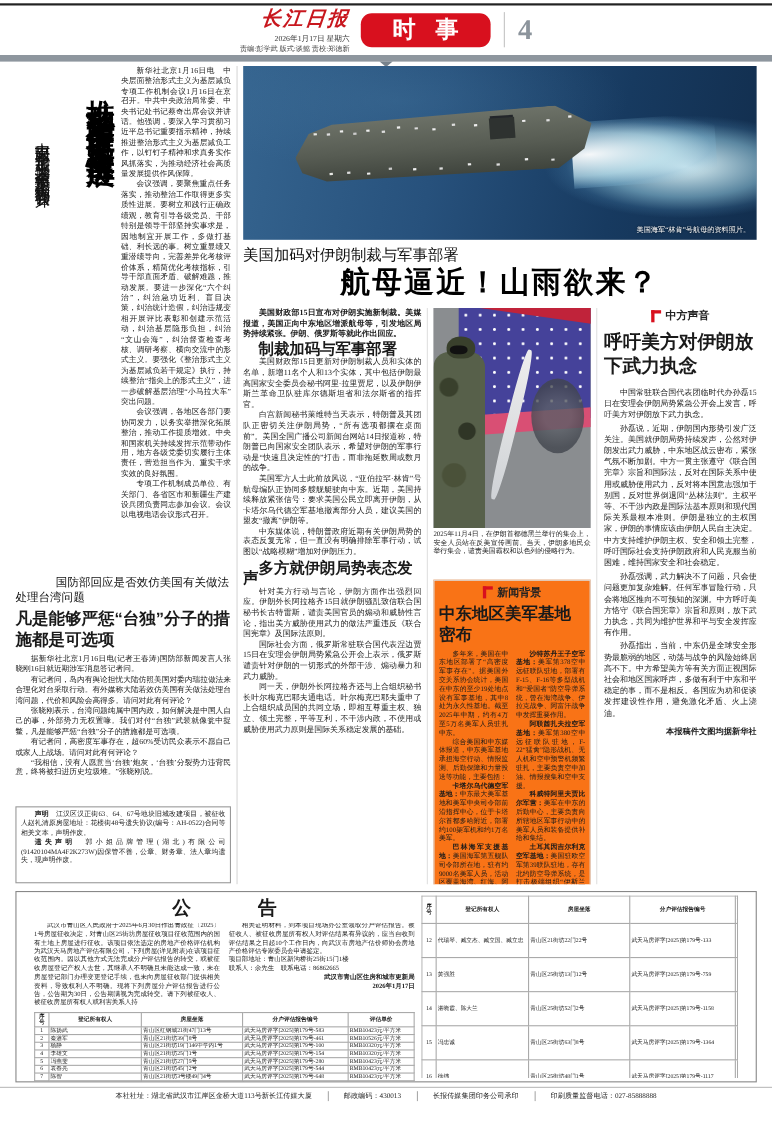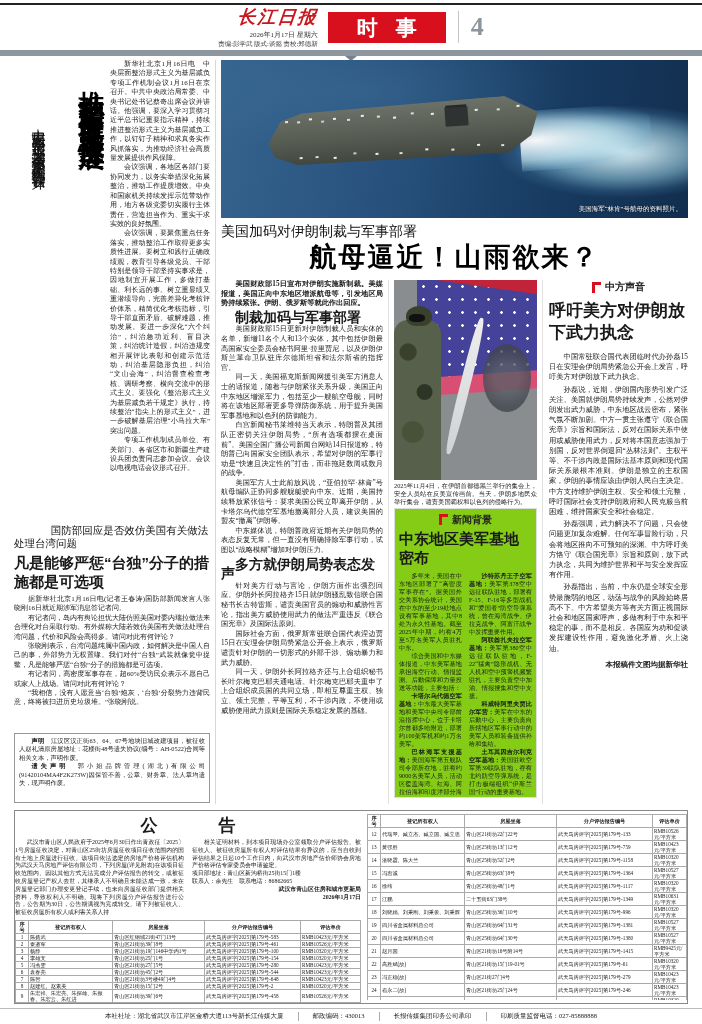--- a/index.html
+++ b/index.html
@@ -10,21 +10,21 @@
 
   
   .mast { display:flex; align-items:center; justify-content:center; height:42px; padding-top:2px; }
   .mast-info { text-align:right; margin-right:10px; }
   .logo { font-family:"Liberation Serif",serif; font-weight:bold; font-style:italic;
           color:#c8171e; font-size:18px; letter-spacing:2px; transform:skewX(-6deg); }
   .m-date { font-size:7px; color:#333; margin-top:1px; }
   .m-credits { font-size:6.5px; color:#444; }
   .section-box { width:118px; height:31px; background:#d8101e; color:#fff;
           font-family:"Liberation Sans",sans-serif; font-weight:bold; font-size:21px;
-          text-align:center; letter-spacing:18px; text-indent:18px; line-height:31px; }
+          text-align:center; letter-spacing:18px; text-indent:18px; line-height:31px;border-radius:10px; }
   .m-divider { width:1px; height:32px; background:#c4c4c4; margin:0 12px; }
   .page-num { font-size:26px; font-weight:bold; color:#8c949c; font-family:"Liberation Serif",serif; }
   .thick-bar { position:relative; height:6px; background:#8e969e; margin-top:3px; }
   .thick-bar::after { content:""; position:absolute; left:50%; top:6px; margin-left:-6px;
           border:6px solid transparent; border-top:5px solid #77828c; border-bottom:0; }
 
   
   .content { display:flex; height:748px; overflow:hidden; padding:4px 14px 0 14px; gap:5px; }
   .v-rule { width:1px; background:#d8d8d8; }
 
@@ -92,21 +92,21 @@
                  radial-gradient(circle at 65% 45%, #2f3526 8%, transparent 9%),
                  radial-gradient(circle at 40% 70%, #4a5139 9%, transparent 10%),
                  #57604a; border-radius:14px 14px 0 0; }
   .trooper::before { content:""; position:absolute; left:26%; top:-14px; width:26px; height:20px;
       background:#39402c; border-radius:50% 50% 40% 40%; }
   .trooper::after { content:""; position:absolute; left:32%; top:-6px; width:16px; height:8px;
       background:#111; border-radius:40%; }
   .soldier-cap { font-size:6.3px; line-height:8.2px; text-align:justify; margin-top:2px; color:#222; }
 
   
-  .bgbox { margin-top:1px; height:290px; overflow:hidden; background:#84cc16;
+  .bgbox { margin-top:20px; height:290px; overflow:hidden; background:#f97316;
       border:1px solid #ddd; padding:4px 4px 0 4px; }
   .tag { display:flex; align-items:center; justify-content:center; gap:4px;
       font-family:"Liberation Sans",sans-serif; font-weight:bold; font-size:10px; color:#222; }
   .bracket { width:9px; height:11px; border-left:3px solid #d8101e; border-top:3px solid #d8101e; }
   .bg-head { text-align:left; font-family:"Liberation Serif",serif; font-weight:bold;
       font-size:15px; margin:3px 0 4px 0; }
   .bg-cols { column-count:2; column-gap:7px; font-size:6.2px; line-height:8px; text-align:justify;
       height:238px; overflow:hidden; }
   .bg-cols p { text-indent:2em; }
   .bg-cols b { font-family:"Liberation Sans",sans-serif; }
@@ -114,21 +114,21 @@
   
   .cv-head { font-family:"Liberation Serif",serif; font-weight:bold; font-size:17px;
       line-height:22px; margin:6px 0 8px 0; }
   .cv-body { font-size:7.3px; line-height:10.2px; text-align:justify; }
   .cv-body p { text-indent:2em; margin-bottom:2px; }
   .credit { font-family:"Liberation Sans",sans-serif; font-weight:bold; font-size:7.5px;
       text-align:right; margin-top:6px; }
 
   
   .gonggao { display:flex; gap:6px; margin:6px 14px 0 14px; border:1px solid #888;
-      padding:3px 0; height:194px; overflow:hidden; }
+      padding:3px 16px; height:174px; overflow:hidden; }
   .gg-left { width:346px; flex:none; }
   .gg-title { text-align:center; font-family:"Liberation Serif",serif; font-weight:bold;
       font-size:17px; letter-spacing:22px; text-indent:22px; margin-bottom:2px; }
   .gg-text { column-count:2; column-gap:8px; font-size:5.9px; line-height:7.8px;
       text-align:justify; height:78px; overflow:hidden; }
   .gg-text p { text-indent:2em; }
   .gg-text .no-ind { text-indent:0; }
   .gg-text .sig { text-align:right; font-weight:bold; text-indent:0; }
   table { border-collapse:collapse; width:100%; table-layout:fixed; }
   th,td { border:1px solid #aaa; font-size:5.2px; line-height:6px; padding:0 1px;
@@ -167,22 +167,22 @@
 
   <div class="content">
 
     <aside class="left-col">
       <div class="lead-wrap">
         <div class="v-sub">中央层面整治形式主义为基层减负专项工作机制会议召开</div>
         <div class="v-head">推动整治工作取得更多实质性进展</div>
         <div class="lead-body">
 
         <p>新华社北京1月16日电　中央层面整治形式主义为基层减负专项工作机制会议1月16日在京召开。中共中央政治局常委、中央书记处书记蔡奇出席会议并讲话。他强调，要深入学习贯彻习近平总书记重要指示精神，持续推进整治形式主义为基层减负工作，以钉钉子精神和求真务实作风抓落实，为推动经济社会高质量发展提供作风保障。</p>
+            <p>会议强调，要聚焦重点任务落实，推动整治工作取得更多实质性进展。要树立和践行正确政绩观，教育引导各级党员、干部特别是领导干部坚持实事求是，因地制宜开展工作，多做打基础、利长远的事。树立重显绩又重潜绩导向，完善差异化考核评价体系，精简优化考核指标，引导干部直面矛盾、破解难题，推动发展。要进一步深化“六个纠治”，纠治急功近利、盲目决策，纠治统计造假，纠治违规变相开展评比表彰和创建示范活动，纠治基层隐形负担，纠治“文山会海”，纠治督查检查考核、调研考察、横向交流中的形式主义。要强化《整治形式主义为基层减负若干规定》执行，持续整治“指尖上的形式主义”，进一步破解基层治理“小马拉大车”突出问题。</p>
             <p>会议强调，各地区各部门要协同发力，以务实举措深化拓展整治，推动工作提质增效。中央和国家机关持续发挥示范带动作用，地方各级党委切实履行主体责任，营造担当作为、重实干求实效的良好氛围。</p>
-            <p>会议强调，要聚焦重点任务落实，推动整治工作取得更多实质性进展。要树立和践行正确政绩观，教育引导各级党员、干部特别是领导干部坚持实事求是，因地制宜开展工作，多做打基础、利长远的事。树立重显绩又重潜绩导向，完善差异化考核评价体系，精简优化考核指标，引导干部直面矛盾、破解难题，推动发展。要进一步深化“六个纠治”，纠治急功近利、盲目决策，纠治统计造假，纠治违规变相开展评比表彰和创建示范活动，纠治基层隐形负担，纠治“文山会海”，纠治督查检查考核、调研考察、横向交流中的形式主义。要强化《整治形式主义为基层减负若干规定》执行，持续整治“指尖上的形式主义”，进一步破解基层治理“小马拉大车”突出问题。</p>
             <p>专项工作机制成员单位、有关部门、各省区市和新疆生产建设兵团负责同志参加会议。会议以电视电话会议形式召开。</p>
           </div>
       </div>
 
       <div class="tw">
         <div class="tw-kicker">国防部回应是否效仿美国有关做法处理台湾问题</div>
         <h2 class="tw-head">凡是能够严惩“台独”分子的措施都是可选项</h2>
         <div class="tw-body">
 
         <p>据新华社北京1月16日电(记者王春涛)国防部新闻发言人张晓刚16日就近期涉军消息答记者问。</p>
@@ -213,21 +213,20 @@
       <div class="kicker">美国加码对伊朗制裁与军事部署</div>
       <h1 class="main-head">航母逼近！山雨欲来？</h1>
 
       <div class="cols">
         <div class="c1">
           <p class="lead-p">美国财政部15日宣布对伊朗实施新制裁。美媒报道，美国正向中东地区增派航母等，引发地区局势持续紧张。伊朗、俄罗斯等就此作出回应。</p>
           <h3>制裁加码与军事部署</h3>
           <div>
 
           <p>美国财政部15日更新对伊朗制裁人员和实体的名单，新增11名个人和13个实体，其中包括伊朗最高国家安全委员会秘书阿里·拉里贾尼，以及伊朗伊斯兰革命卫队驻库尔德斯坦省和法尔斯省的指挥官。</p>
-              <p>同一天，美国福克斯新闻网援引美军方消息人士的话报道，随着与伊朗紧张关系升级，美国正向中东地区增派军力，包括至少一艘航空母舰，同时将在该地区部署更多导弹防御系统，用于提升美国军事基地和以色列的防御能力。</p>
               <p>白宫新闻秘书莱维特当天表示，特朗普及其团队正密切关注伊朗局势，“所有选项都摆在桌面前”。美国全国广播公司新闻台网站14日报道称，特朗普已向国家安全团队表示，希望对伊朗的军事行动是“快速且决定性的”打击，而非拖延数周或数月的战争。</p>
               <p>美国军方人士此前放风说，“亚伯拉罕·林肯”号航母编队正协同多艘舰艇驶向中东。近期，美国持续释放紧张信号：要求美国公民立即离开伊朗，从卡塔尔乌代德空军基地撤离部分人员，建议美国的盟友“撤离”伊朗等。</p>
               <p>中东媒体说，特朗普政府近期有关伊朗局势的表态反复无常，但一直没有明确排除军事行动，试图以“战略模糊”增加对伊朗压力。</p>
             </div>
           <h3>多方就伊朗局势表态发声</h3>
           <div>
 
           <p>针对美方行动与言论，伊朗方面作出强烈回应。伊朗外长阿拉格齐15日就伊朗骚乱致信联合国秘书长古特雷斯，谴责美国官员的煽动和威胁性言论，指出美方威胁使用武力的做法严重违反《联合国宪章》及国际法原则。</p>
               <p>国际社会方面，俄罗斯常驻联合国代表涅边贾15日在安理会伊朗局势紧急公开会上表示，俄罗斯谴责针对伊朗的一切形式的外部干涉、煽动暴力和武力威胁。</p>
               <p>同一天，伊朗外长阿拉格齐还与上合组织秘书长叶尔梅克巴耶夫通电话。叶尔梅克巴耶夫重申了上合组织成员国的共同立场，即相互尊重主权、独立、领土完整，平等互利，不干涉内政，不使用或威胁使用武力原则是国际关系稳定发展的基础。</p>

